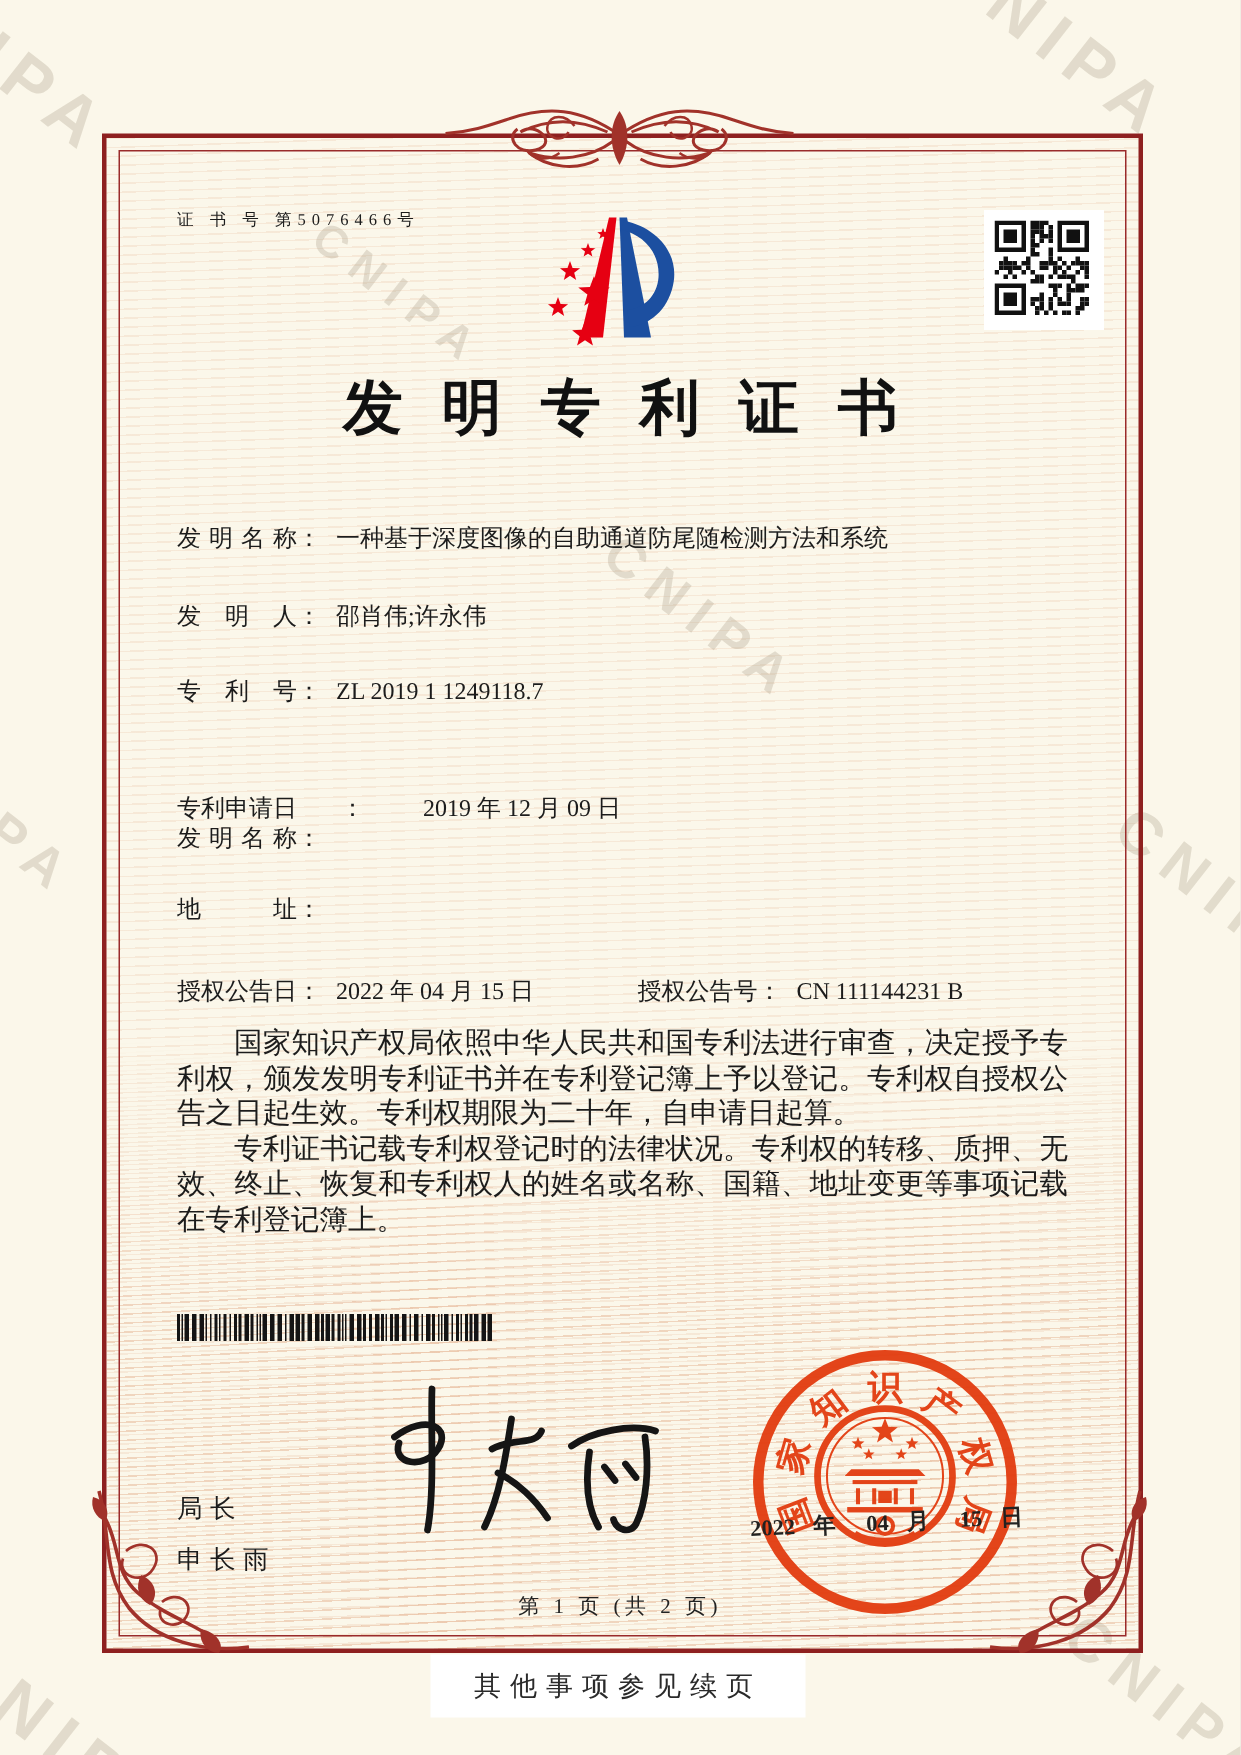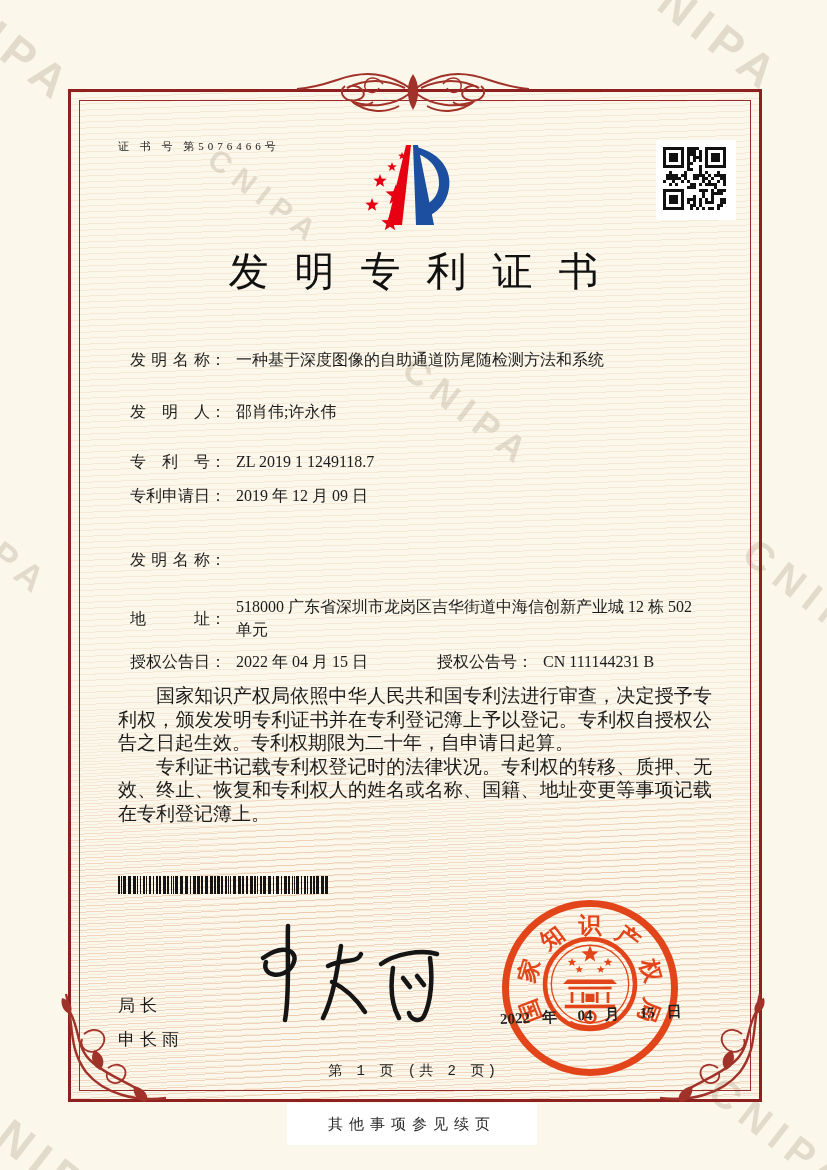--- a/index.html
+++ b/index.html
@@ -20,45 +20,45 @@
   .frame{position:absolute;left:68px;top:89px;width:688px;height:1007px;border:3px solid #8E2020;z-index:2;}
   .frame-inner{position:absolute;inset:8px;border:1px solid #9A2B2B;}
   .ornament{position:absolute;z-index:3;}
   
   .content{position:absolute;inset:0;z-index:4;}
   .cert-no{position:absolute;left:118px;top:139px;font-size:11px;letter-spacing:4px;}
   .logo{position:absolute;left:350px;top:133px;}
   .qrbox{position:absolute;left:656px;top:140px;width:80px;height:80px;background:#fff;}
   .qrbox svg{position:absolute;left:7px;top:7px;}
   .title{position:absolute;left:0;top:244px;width:827px;text-align:center;
-         font-family:"Liberation Sans","DejaVu Sans",sans-serif;font-weight:normal;
+         font-family:"Liberation Sans","DejaVu Sans",sans-serif;font-weight:bold;
          font-size:40px;letter-spacing:26px;text-indent:26px;color:#111;}
   .rows{position:absolute;left:118px;top:0;width:600px;}
-  .frow{position:absolute;left:0;display:flex;align-items:center;font-size:16px;line-height:23px;margin-left:12px;}
+  .frow{position:absolute;left:0;display:flex;align-items:flex-start;font-size:16px;line-height:23px;}
   .flabel{display:inline-block;width:80px;text-align:justify;text-align-last:justify;flex:none;}
   .fcolon{flex:none;}
   .fvalue{margin-left:10px;max-width:462px;}
   .grant2{position:absolute;left:307px;top:0;display:flex;}
   .paras{position:absolute;left:118px;top:684px;width:594px;font-size:19px;line-height:23.5px;text-align:justify;}
   .paras p{margin:0;text-indent:2em;}
   .barcode{position:absolute;left:118px;top:876px;}
   .director{position:absolute;left:118px;top:989px;font-size:17px;letter-spacing:5px;line-height:34px;}
   .signature{position:absolute;left:233px;top:918px;}
   
   .seal{position:absolute;left:502px;top:900px;width:176px;height:176px;z-index:5;
         mix-blend-mode:multiply;opacity:.95;}
   .seal-ring{position:absolute;inset:0;border:7px solid #E23B0E;border-radius:50%;}
   .seal-char{position:absolute;left:50%;top:50%;font-size:23px;font-weight:bold;color:#E23B0E;
              font-family:"Liberation Sans","DejaVu Sans",sans-serif;}
   .seal-emblem{position:absolute;left:34px;top:30px;}
   .seal-date{position:absolute;left:-2px;top:106px;width:182px;text-align:justify;text-align-last:justify;
              font-size:15px;font-weight:bold;color:#161616;transform:rotate(-2.5deg);z-index:6;}
-  .page-num{position:absolute;left:0;top:1062px;width:827px;text-align:center;font-size:14px;letter-spacing:3px;color:#222;font-family:Liberation Mono, monospace;}
+  .page-num{position:absolute;left:0;top:1062px;width:827px;text-align:center;font-size:14px;letter-spacing:3px;color:#222;}
   .note-strip{position:absolute;left:287px;top:1103px;width:250px;height:42px;background:#fff;z-index:6;
-              display:flex;align-items:center;justify-content:center;font-size:15px;letter-spacing:6px;color:#2a2a2a;}
+              display:flex;align-items:center;justify-content:center;font-size:18px;letter-spacing:6px;color:#2a2a2a;}
 </style>
 </head>
 <body>
 
 <div class="page">
 
   <div class="waves"></div>
   <div class="waves-strong"></div>
 
   <span class="wm" style="left:-60px;top:-42px;font-size:46px;">CNIPA</span>
@@ -277,33 +277,32 @@
       <div class="frow" style="top:400px;">
         <span class="flabel">发明人</span>
           <span class="fcolon">：</span>
         <span class="fvalue">邵肖伟;许永伟</span>
       </div>
       <div class="frow" style="top:450px;">
         <span class="flabel">专利号</span>
           <span class="fcolon">：</span>
         <span class="fvalue">ZL 2019 1 1249118.7</span>
       </div>
-      <div class="frow" style="top:484px;">
+      <div class="frow" style="top:528px;gap:29px;">
         <span class="flabel">专利申请日</span>
           <span class="fcolon">：</span>
         <span class="fvalue">2019 年 12 月 09 日</span>
       </div>
       <div class="frow" style="top:548px;">
         <span class="flabel">发明名称</span>
           <span class="fcolon">：</span>
       </div>
       <div class="frow" style="top:595px;">
         <span class="flabel">地址</span>
           <span class="fcolon">：</span>
-        <span class="fvalue">518000 广东省深圳市龙岗区吉华街道中海信创新产业城 12 栋 502 单元</span>
       </div>
       <div class="frow" style="top:650px;width:600px;position:absolute;">
         <span class="flabel">授权公告日</span>
           <span class="fcolon">：</span>
         <span class="fvalue">2022 年 04 月 15 日</span>
         <span class="grant2">
           <span class="flabel">授权公告号</span>
             <span class="fcolon">：</span>
           <span class="fvalue">CN 111144231 B</span>
         </span>

